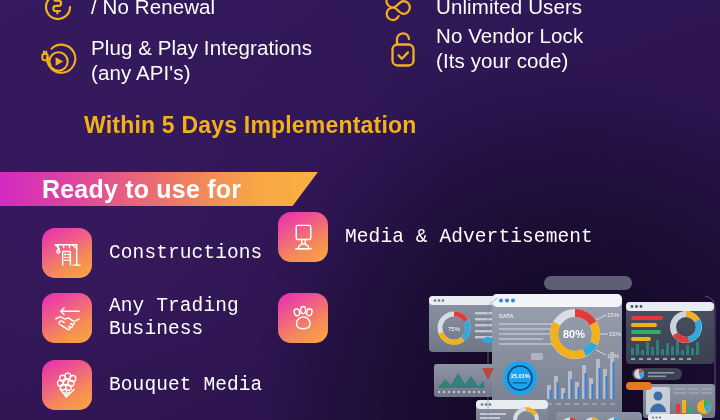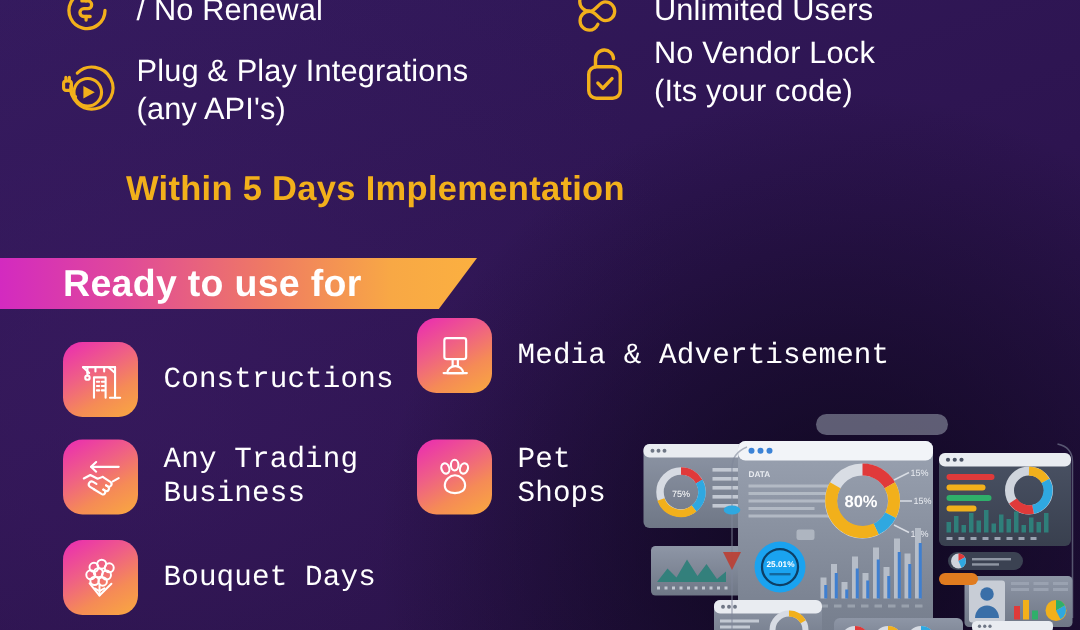--- a/index.html
+++ b/index.html
@@ -163,21 +163,21 @@
         <circle cx="8.8" cy="13.6" r="3.1"></circle>
           <circle cx="14" cy="12.2" r="3.1"></circle>
           <circle cx="19.6" cy="13.8" r="3.1"></circle>
         <circle cx="11.4" cy="17.8" r="2.9"></circle>
           <circle cx="17" cy="18.2" r="2.9"></circle>
         <path d="M8 19.5l6.8 8.4L23 19.8"></path>
         <path d="M14.8 27.9v-8"></path>
         <path d="M11.5 23l3.3 1.9 3.4-2"></path>
       </svg>
     </span>
-    <span class="lbl">Bouquet Days</span>
+    <span class="lbl">Bouquet Media</span>
   </div>
 
   <div class="uc" id="u-media">
     <span class="tile">
       <svg width="31" height="31" viewBox="0 0 32 32" fill="none" stroke="#fff" stroke-width="1.5" stroke-linecap="round" stroke-linejoin="round">
         <rect x="8.5" y="3.5" width="15" height="14.5" rx="1.6"></rect>
         <path d="M14.2 18v4.8"></path>
           <path d="M17.8 18v4.8"></path>
         <path d="M10.5 27.6c0-2.6 2.4-4.8 5.5-4.8s5.5 2.2 5.5 4.8z"></path>
         <path d="M8 27.6h16"></path>
@@ -188,22 +188,20 @@
 
   <div class="uc" id="u-pet">
     <span class="tile">
       <svg width="31" height="31" viewBox="0 0 32 32" fill="none" stroke="#fff" stroke-width="1.45" stroke-linecap="round" stroke-linejoin="round">
         <ellipse cx="9.2" cy="9.6" rx="2.7" ry="3.6" transform="rotate(-18 9.2 9.6)"></ellipse>
         <ellipse cx="15.6" cy="7.3" rx="2.6" ry="3.7"></ellipse>
         <ellipse cx="22" cy="9.6" rx="2.7" ry="3.6" transform="rotate(18 22 9.6)"></ellipse>
         <path d="M15.8 14.3c3.4 0 7 3.2 7 6.9 0 3.2-2.4 5.4-7 5.4s-7-2.2-7-5.4c0-3.7 3.6-6.9 7-6.9z"></path>
       </svg>
     </span>
-    <span class="lbl">Pet
-Shops</span>
   </div>
 
   <div id="dash">
     <svg width="300" height="148" viewBox="0 0 300 148">
       <defs>
         <linearGradient id="gPanel" x1="0" y1="0" x2="0" y2="1">
           <stop offset="0" stop-color="#8e96a6"></stop>
             <stop offset="1" stop-color="#6f7786"></stop>
         </linearGradient>
         <linearGradient id="gMain" x1="0" y1="0" x2="0" y2="1">

